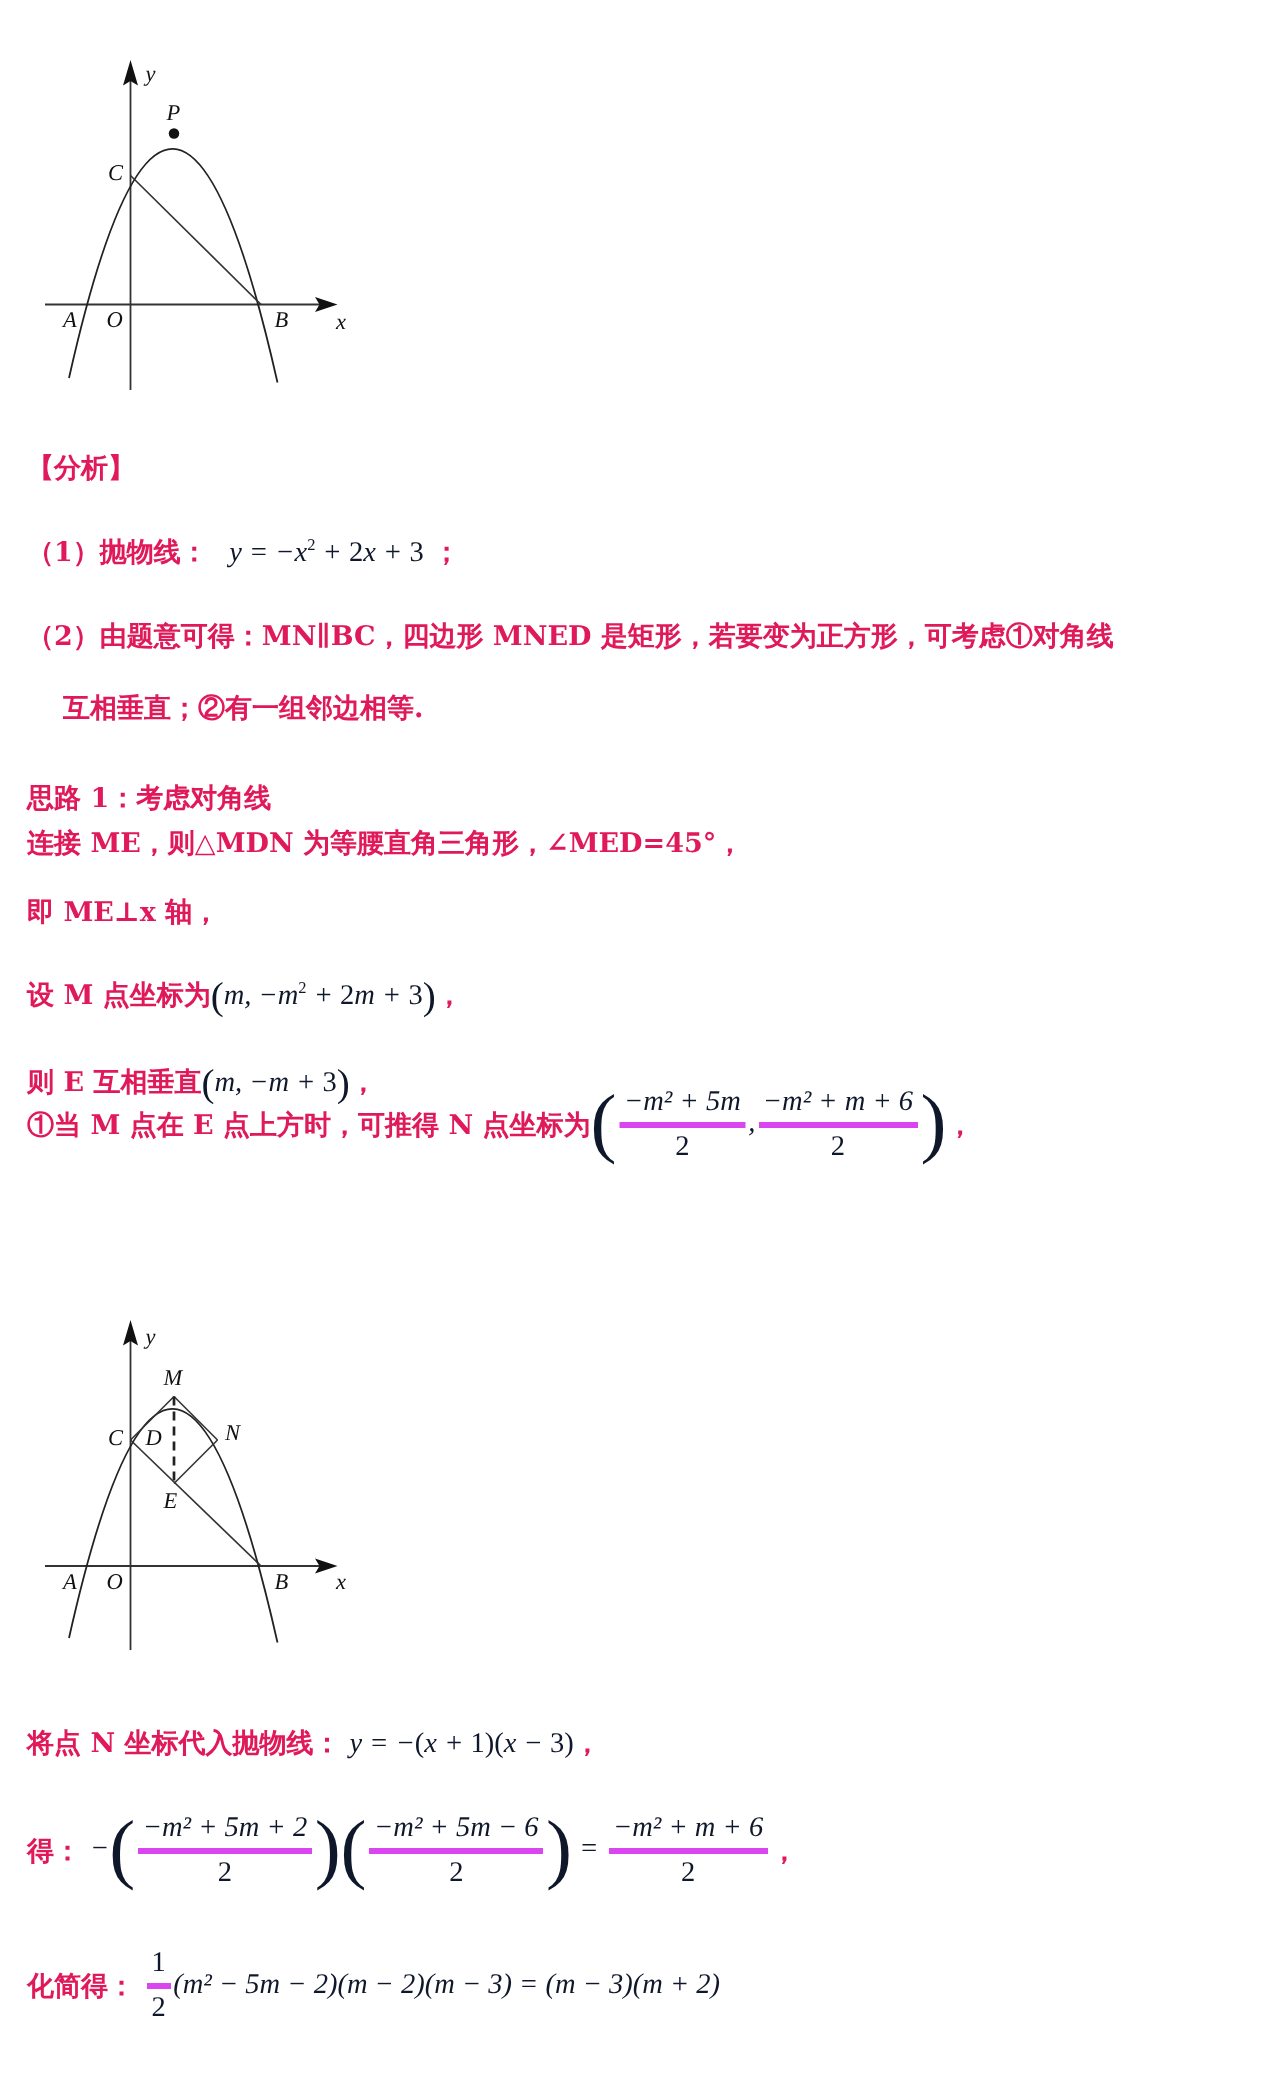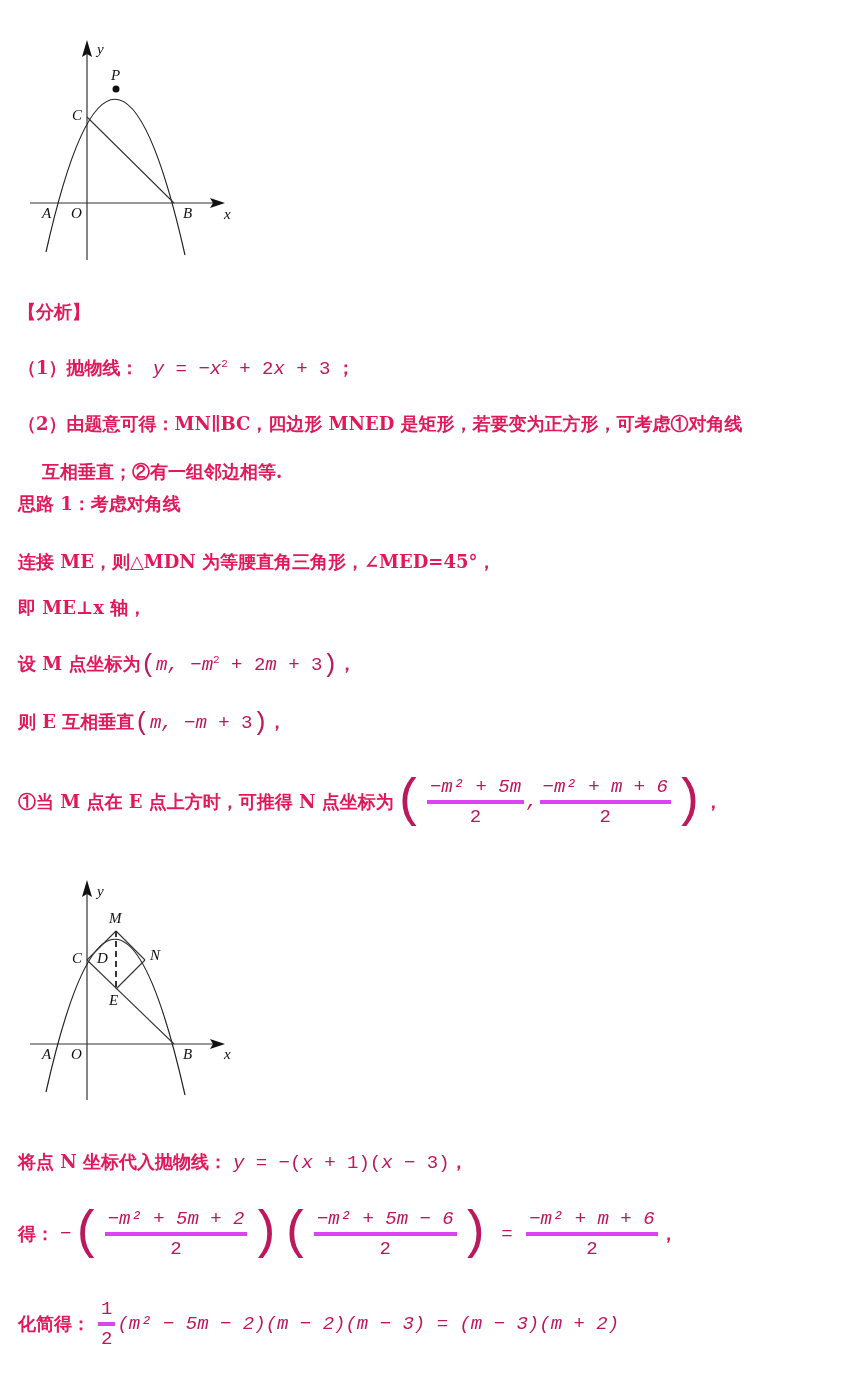--- a/index.html
+++ b/index.html
@@ -1,22 +1,22 @@
 <!DOCTYPE html>
 <html><head>
 <meta charset="utf-8">
 <style>
   html, body { margin: 0; padding: 0; background: #ffffff; }
   body { width: 846px; height: 1385px; position: relative; overflow: hidden;
          font-family: "DejaVu Serif", "Liberation Serif", serif; }
   .fig { position: absolute; }
   .line { position: absolute; left: 18px; color: #e0195a; font-weight: bold;
           font-size: 18px; white-space: nowrap; font-family: "DejaVu Serif", "Liberation Serif", serif; }
-  .math { color: #be185d; font-weight: normal; font-style: italic;
-          font-family: Liberation Mono, monospace; font-size: 19px; margin-top: 32px; }
+  .math { color: #0f172a; font-weight: normal; font-style: italic;
+          font-family: Liberation Serif, serif; font-size: 19px; margin-top: 32px; }
   .math .n { font-style: normal; }
   .frac { display: inline-block; vertical-align: middle; text-align: center; margin: 0 2px; }
   .frac .num { display: block; border-bottom: 4px solid #d946ef; padding: 0 3px 2px; }
   .frac .den { display: block; padding-top: 2px; font-style: normal; }
   .big { font-size: 52px; font-weight: 100; vertical-align: middle; font-style: normal; line-height: 1; }
   .med { font-size: 26px; font-style: normal; vertical-align: middle; }
   sup { font-size: 11px; }
   .axis-label { font-family: "Liberation Serif", serif; font-style: italic; font-size: 15px; fill: #111; }
 </style>
 </head>
@@ -43,33 +43,33 @@
 
 <div class="line" style="top:356px">
   <span>（1）抛物线：</span>
   <span class="math" style="margin-left:8px">y = −x<sup class="n">2</sup> + <span class="n">2</span>x + <span class="n">3</span></span>
   <span>；</span>
 </div>
 
 <div class="line" style="top:412px">（2）由题意可得：MN∥BC，四边形 MNED 是矩形，若要变为正方形，可考虑①对角线</div>
 <div class="line" style="top:460px;left:42px">互相垂直；②有一组邻边相等.</div>
 
-<div class="line" style="top:492px">思路 1：考虑对角线</div>
+<div class="line" style="top:520px">思路 1：考虑对角线</div>
 <div class="line" style="top:550px">连接 ME，则△MDN 为等腰直角三角形，∠MED=45°，</div>
 <div class="line" style="top:596px">即 ME⊥x 轴，</div>
 
 <div class="line" style="top:650px">
   <span>设 M 点坐标为</span><span class="math"><span class="med">(</span>m, −m<sup class="n">2</sup> + <span class="n">2</span>m + <span class="n">3</span><span class="med">)</span></span><span>，</span>
 </div>
 
 <div class="line" style="top:708px">
   <span>则 E 互相垂直</span><span class="math"><span class="med">(</span>m, −m + <span class="n">3</span><span class="med">)</span></span><span>，</span>
 </div>
 
-<div class="line" style="top:776px">
+<div class="line" style="top:724px">
   <span style="vertical-align:middle">①当 M 点在 E 点上方时，可推得 N 点坐标为</span><span class="math"><span class="big">(</span><span class="frac"><span class="num">−m² + 5m</span><span class="den">2</span></span>,<span class="frac"><span class="num">−m² + m + 6</span><span class="den">2</span></span><span class="big">)</span></span><span style="vertical-align:middle">，</span>
 </div>
 
 <svg class="fig" style="left:20px;top:870px" width="230" height="240" viewBox="0 0 230 240">
   <line x1="10" y1="174" x2="200" y2="174" stroke="#333" stroke-width="1.2"></line>
   <polygon points="205,174 190,169 193,174 190,179" fill="#111"></polygon>
   <line x1="67" y1="230" x2="67" y2="15" stroke="#333" stroke-width="1.2"></line>
   <polygon points="67,10 62,27 67,24 72,27" fill="#111"></polygon>
   <path d="M 26 222 Q 95 -85 165 225" fill="none" stroke="#222" stroke-width="1.2"></path>
   <line x1="67" y1="90" x2="154" y2="174" stroke="#333" stroke-width="1.1"></line>

